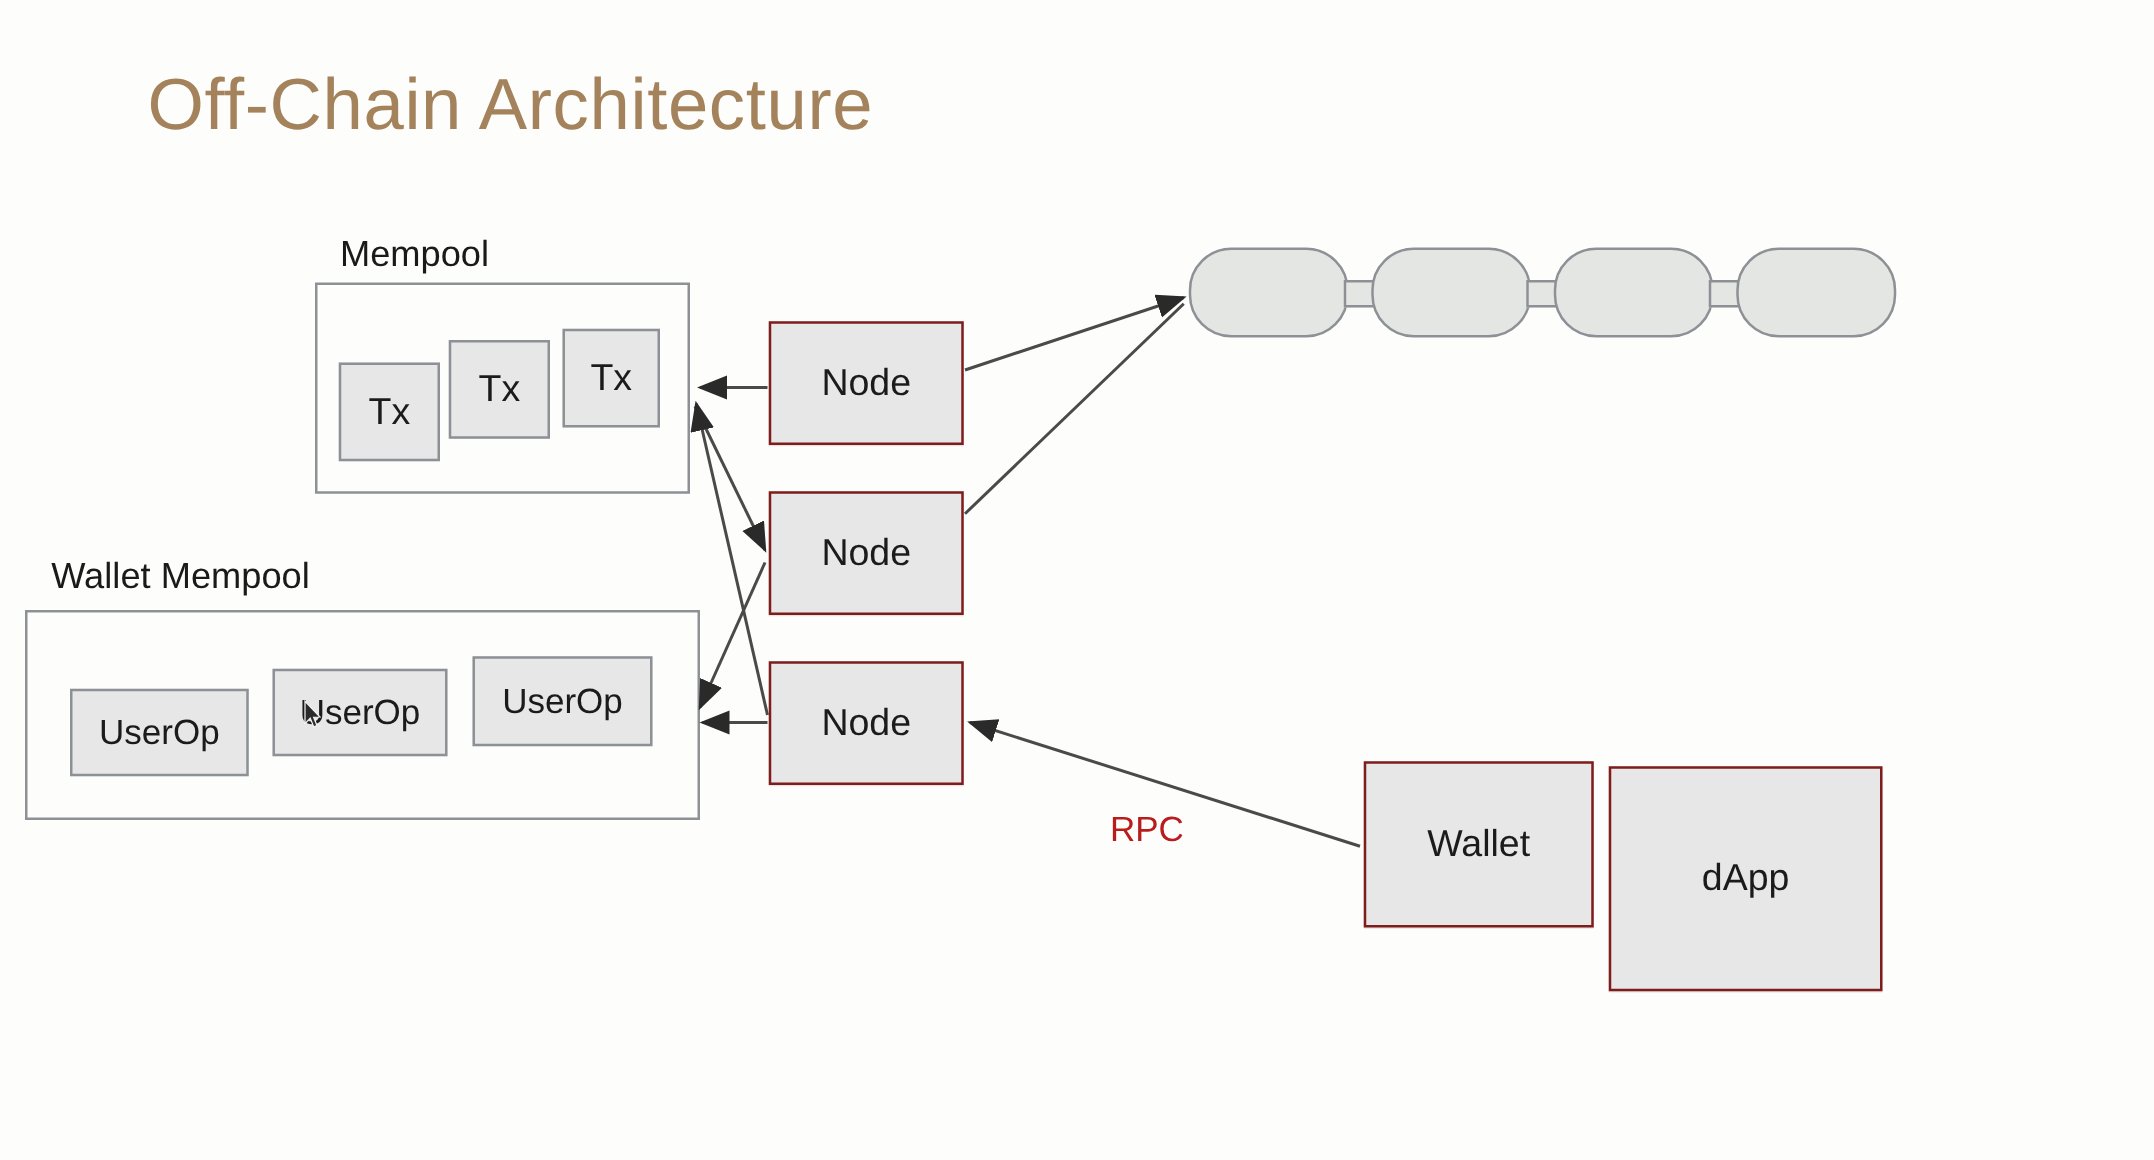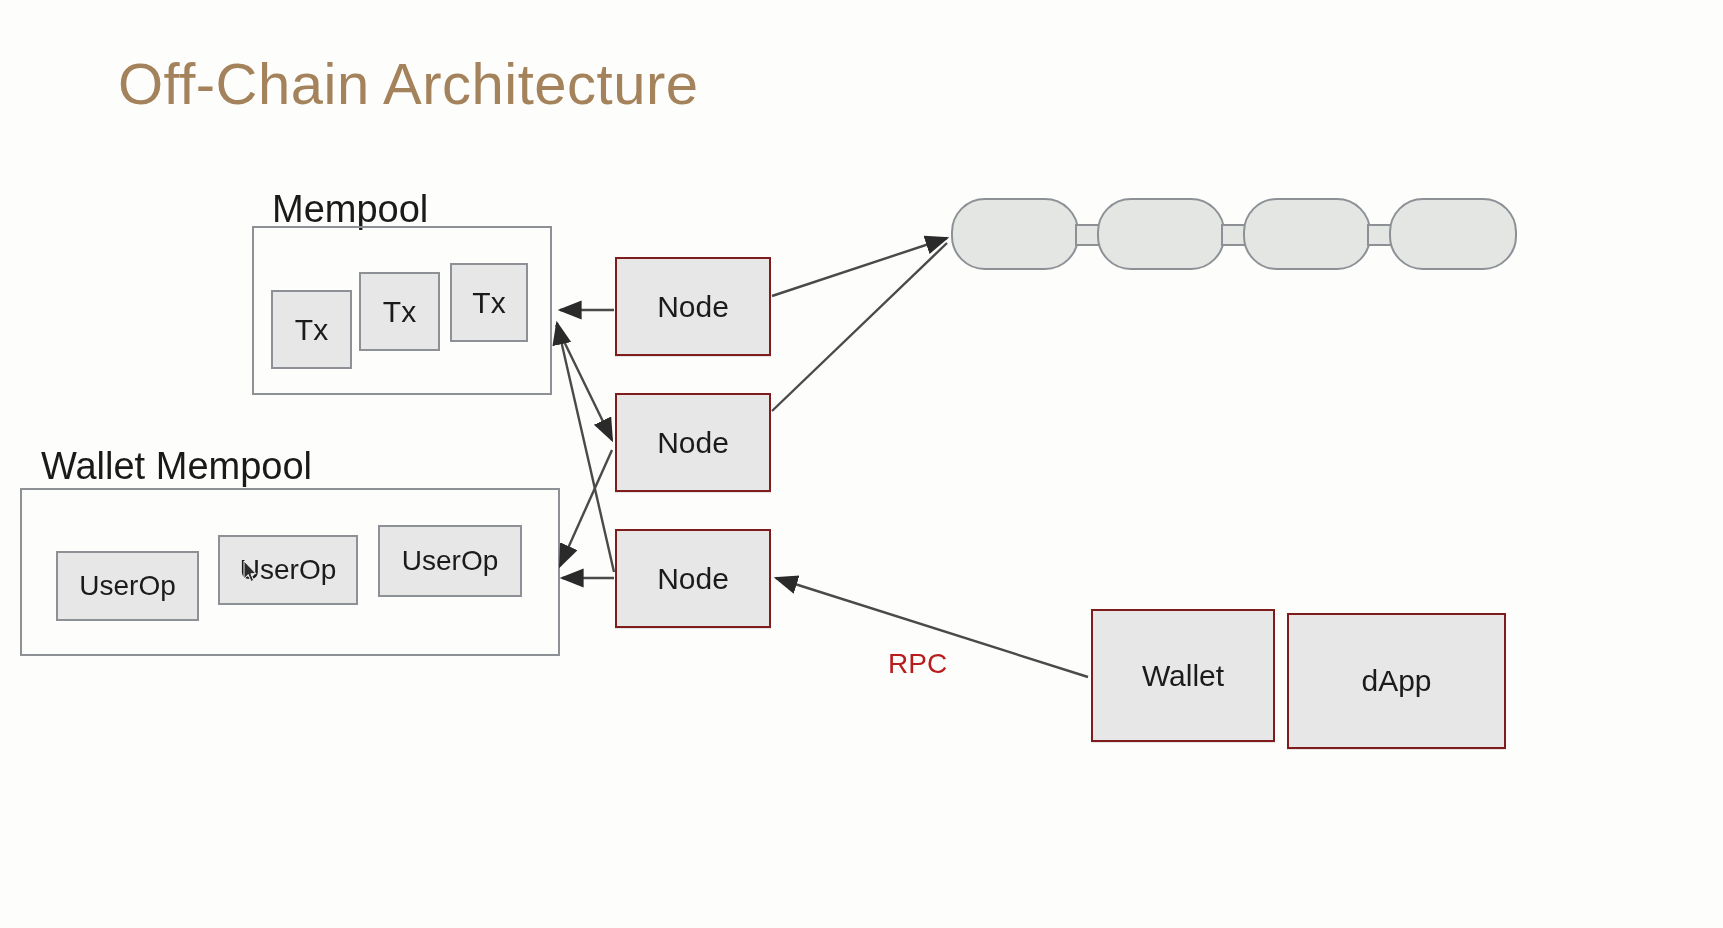--- a/index.html
+++ b/index.html
@@ -28,21 +28,21 @@
   }
   
   .group-box {
     position: absolute;
     background: transparent;
     border: 2px solid #8d9196;
     box-sizing: border-box;
   }
   .group-label {
     position: absolute;
-    font-size: 38px;
+    font-size: 29px;
     color: #1a1a1a;
     white-space: nowrap;
     line-height: 1;
   }
   .node-box {
     position: absolute;
     background: #e6e7e6;
     border: 2px solid #7f1d1d;
     box-sizing: border-box;
     display: flex;
@@ -139,21 +139,21 @@
   <div class="block-chip" style="left:1097px; top:198px; width:128px; height:72px;"></div>
   <div class="block-link" style="left:1221px; top:224px; width:26px; height:22px;"></div>
 
   <div class="block-chip" style="left:1243px; top:198px; width:128px; height:72px;"></div>
   <div class="block-link" style="left:1367px; top:224px; width:26px; height:22px;"></div>
 
   <div class="block-chip" style="left:1389px; top:198px; width:128px; height:72px;"></div>
 
   <div class="node-box" style="left:1091px; top:609px; width:184px; height:133px;">Wallet</div>
 
-  <div class="node-box" style="left:1287px; top:613px; width:219px; height:136px;">dApp</div>
+  <div class="node-box" style="left:1287px; top:613px; width:219px; height:180px;">dApp</div>
 
   <div class="edge-label" style="left:888px; top:648px;">RPC</div>
 
   <svg id="wires" viewBox="0 0 1723 928" xmlns="http://www.w3.org/2000/svg">
     <defs>
       <marker id="arrow" markerWidth="11" markerHeight="11" refX="9" refY="4" orient="auto" markerUnits="strokeWidth">
         <path d="M0,0 L10,4 L0,8 z" fill="#2a2a2a"></path>
       </marker>
     </defs>
 

